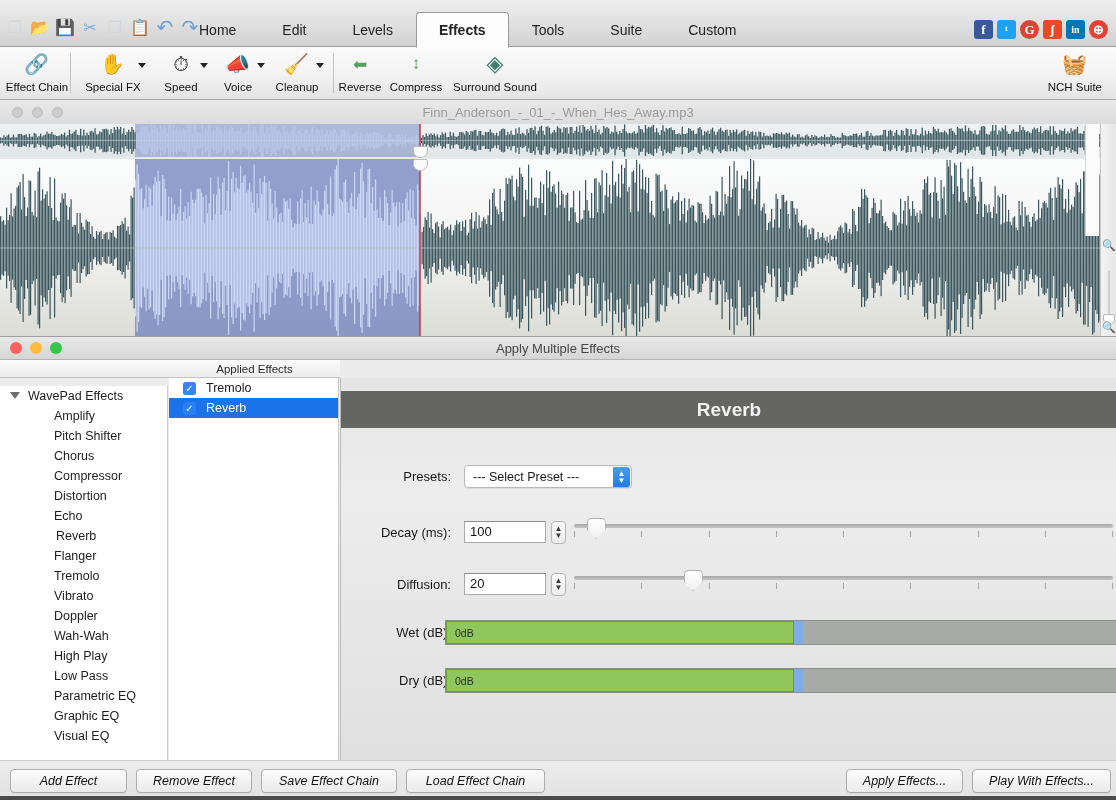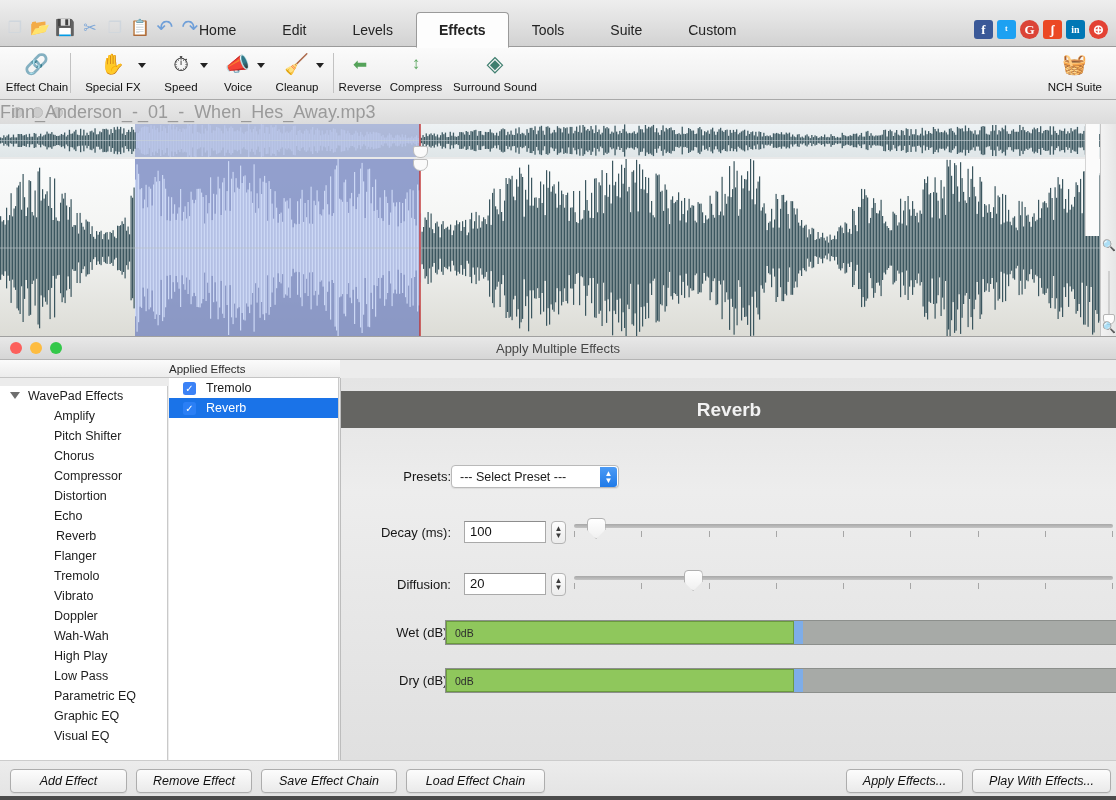--- a/index.html
+++ b/index.html
@@ -52,21 +52,21 @@
            border-left:4px solid transparent;border-right:4px solid transparent;border-top:5px solid #222;}
 
   
   .wavewin { position:absolute; left:0; top:100px; width:1116px; height:237px; background:#e9e9e9;
              border-bottom:1px solid #a0a0a0; overflow:hidden;}
   .wavetitlebar { position:absolute; left:0; top:0; width:1116px; height:24px;
                   background:linear-gradient(to bottom,#e9e9e9,#dcdcdc);
                   display:flex; align-items:center; }
   .wdots { display:flex; gap:9px; margin-left:12px;}
   .wdot { width:11px;height:11px;border-radius:50%; background:#cdcdcd; border:1px solid #bcbcbc;}
-  .wtitle { position:absolute; left:0; right:0; text-align:left; font-size:18px; color:#9a9a9a;}
+  .wtitle { position:absolute; left:0; right:0; text-align:center; font-size:13px; color:#9a9a9a;}
   .overview { position:absolute; left:0; top:24px; width:1100px; height:33px;
               background:linear-gradient(to bottom,#eef2f4,#dfe6e8);}
   .mainwave { position:absolute; left:0; top:59px; width:1100px; height:178px;
               background:linear-gradient(to bottom,#fbfcfc 0%,#f2f3f1 50%,#dcdcd6 100%);}
   .zoomcol { position:absolute; right:0; top:24px; width:16px; height:213px;
              background:linear-gradient(to right,#f3f3f3,#e6e6e6); border-left:1px solid #c6c6c6;}
   .zbtn { width:16px; height:18px; display:flex;align-items:center;justify-content:center;
           font-size:11px; color:#8a8a8a; cursor:pointer;}
   .ztrack { position:absolute; left:7px; top:147px; width:2px; height:52px; background:#cfcfcf;}
   .zthumb { position:absolute; left:2px; top:190px; width:12px;height:11px; background:#fdfdfd;
@@ -81,21 +81,21 @@
               border-bottom:1px solid #b4b4b4; display:flex; align-items:center;}
   .tdots { display:flex; gap:8px; margin-left:10px;}
   .tdot { width:12px;height:12px;border-radius:50%;}
   .tdot.r{background:#fc605c;} .tdot.y{background:#fdbc40;} .tdot.g{background:#34c84a;}
   .dlgtitletext { position:absolute; left:0; right:0; text-align:center; font-size:13px; color:#464646;}
 
   
   .listhdr { position:absolute; top:23px; height:18px;
              background:linear-gradient(to bottom,#fbfbfb,#ececec);
              border-bottom:1px solid #c4c4c4; font-size:11.5px; color:#2b2b2b;
-             display:flex; align-items:center; }
+             display:flex; align-items:center; justify-content:center;}
   .treepane { position:absolute; left:0; top:49px; width:168px; height:382px;
               background:#fff; border-right:1px solid #c9c9c9; overflow:hidden;}
   .treerow { height:20px; line-height:20px; font-size:12.5px; color:#1d1d1d; padding-left:54px;
              white-space:nowrap; cursor:pointer;}
   .treerow.root { padding-left:28px; position:relative;}
   .twisty { position:absolute; left:10px; top:6px; width:0;height:0;
             border-left:5px solid transparent;border-right:5px solid transparent;border-top:7px solid #6e6e6e;}
   .applypane { position:absolute; left:169px; top:41px; width:170px; height:382px;
                background:#fff; border-right:1px solid #c9c9c9;}
   .aprow { height:20px; display:flex; align-items:center; padding-left:14px; font-size:12.5px; cursor:pointer;}
@@ -1749,21 +1749,21 @@
             <span>Reverb</span>
           </div>
         </div>
     </div>
 
     <div class="effpanel">
       <div class="effhdr">Reverb</div>
 
       <div class="frow" style="top:87px;">
         <div class="flabel">Presets:</div>
-        <div style="width:168px; ">
+        <div style="width:168px; margin-left:13px;">
           <div class="popbtn" style="height:23px;">
             <span>--- Select Preset ---</span>
             <span class="popstep">
               <span>▲</span>
                 <span>▼</span>
             </span>
           </div>
         </div>
       </div>
 

